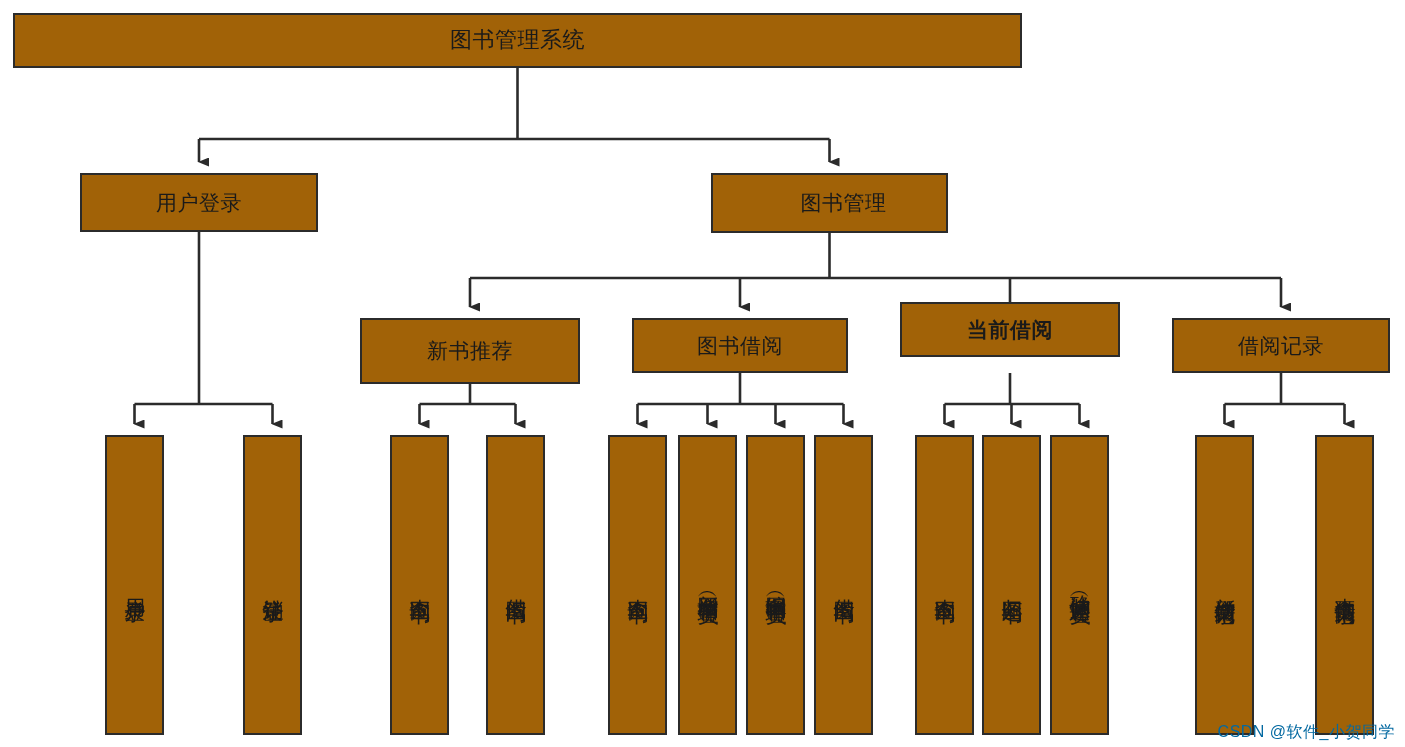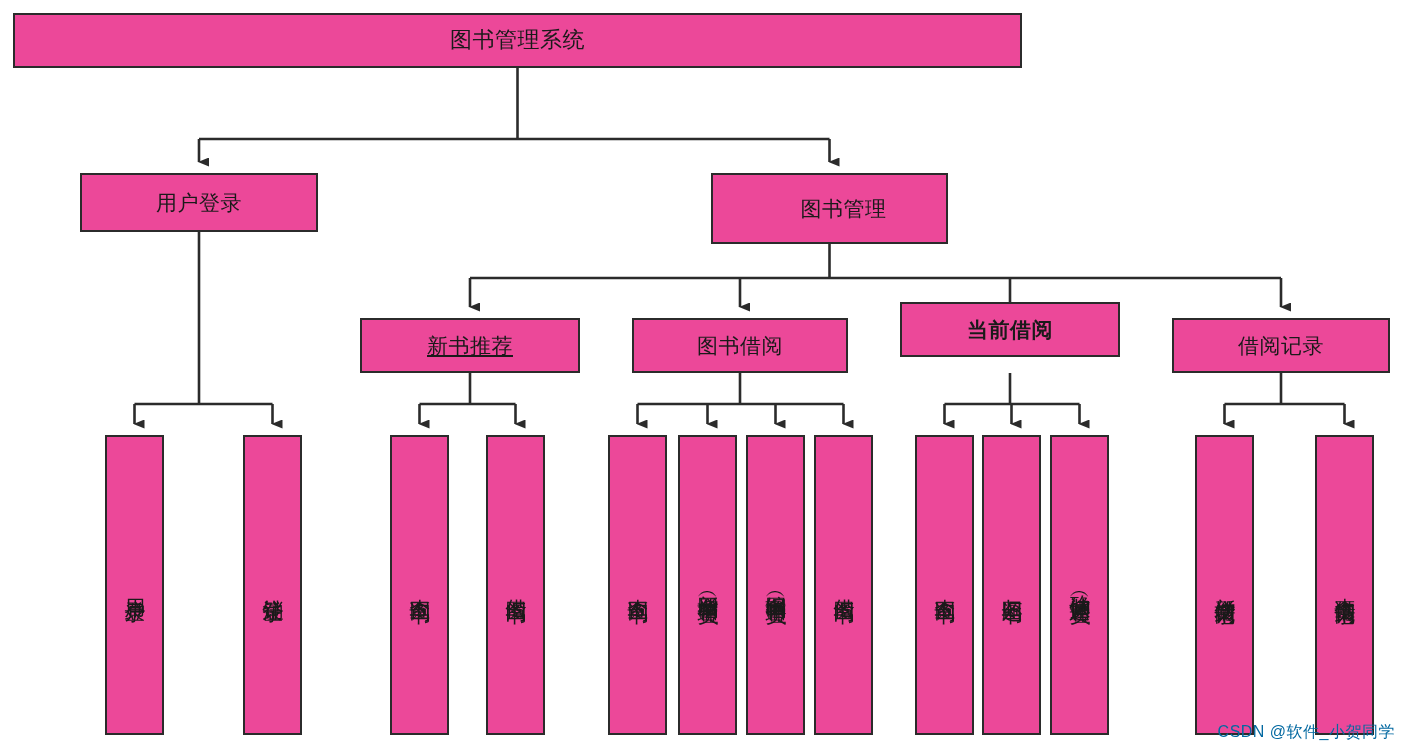--- a/index.html
+++ b/index.html
@@ -22,21 +22,21 @@
     position: absolute;
     left: 0;
     top: 0;
     width: 1405px;
     height: 747px;
     pointer-events: none;
   }
   .node {
     position: absolute;
     box-sizing: border-box;
-    background: #ec4899;
+    background: #a16207;
     border: 2px solid #2b2b2b;
     display: flex;
     align-items: center;
     justify-content: center;
     color: #1a1a1a;
   }
   .node.horiz {
     font-size: 21px;
     letter-spacing: 0.5px;
     line-height: 1.2;
@@ -117,24 +117,24 @@
       </g>
   </svg>
 
   <div id="nodes-layer">
       <div class="node horiz root" style="left: 13px; top: 13px; width: 1009px; height: 55px;">
         <span>图书管理系统</span>
       </div>
       <div class="node horiz" style="left: 80px; top: 173px; width: 238px; height: 59px;">
         <span>用户登录</span>
       </div>
-      <div class="node horiz" style="left: 711px; top: 173px; width: 237px; height: 71px; padding-left: 28px;">
+      <div class="node horiz" style="left: 711px; top: 173px; width: 237px; height: 60px; padding-left: 28px;">
         <span>图书管理</span>
       </div>
-      <div class="node horiz" style="left: 360px; top: 318px; width: 220px; height: 55px; text-decoration: underline;">
+      <div class="node horiz" style="left: 360px; top: 318px; width: 220px; height: 66px;">
         <span>新书推荐</span>
       </div>
       <div class="node horiz" style="left: 632px; top: 318px; width: 216px; height: 55px; justify-content: center;">
         <span>图书借阅</span>
       </div>
       <div class="node horiz" style="left: 900px; top: 302px; width: 220px; height: 55px; font-weight: bold;">
         <span>当前借阅</span>
       </div>
       <div class="node horiz" style="left: 1172px; top: 318px; width: 218px; height: 55px; justify-content: center;">
         <span>借阅记录</span>

